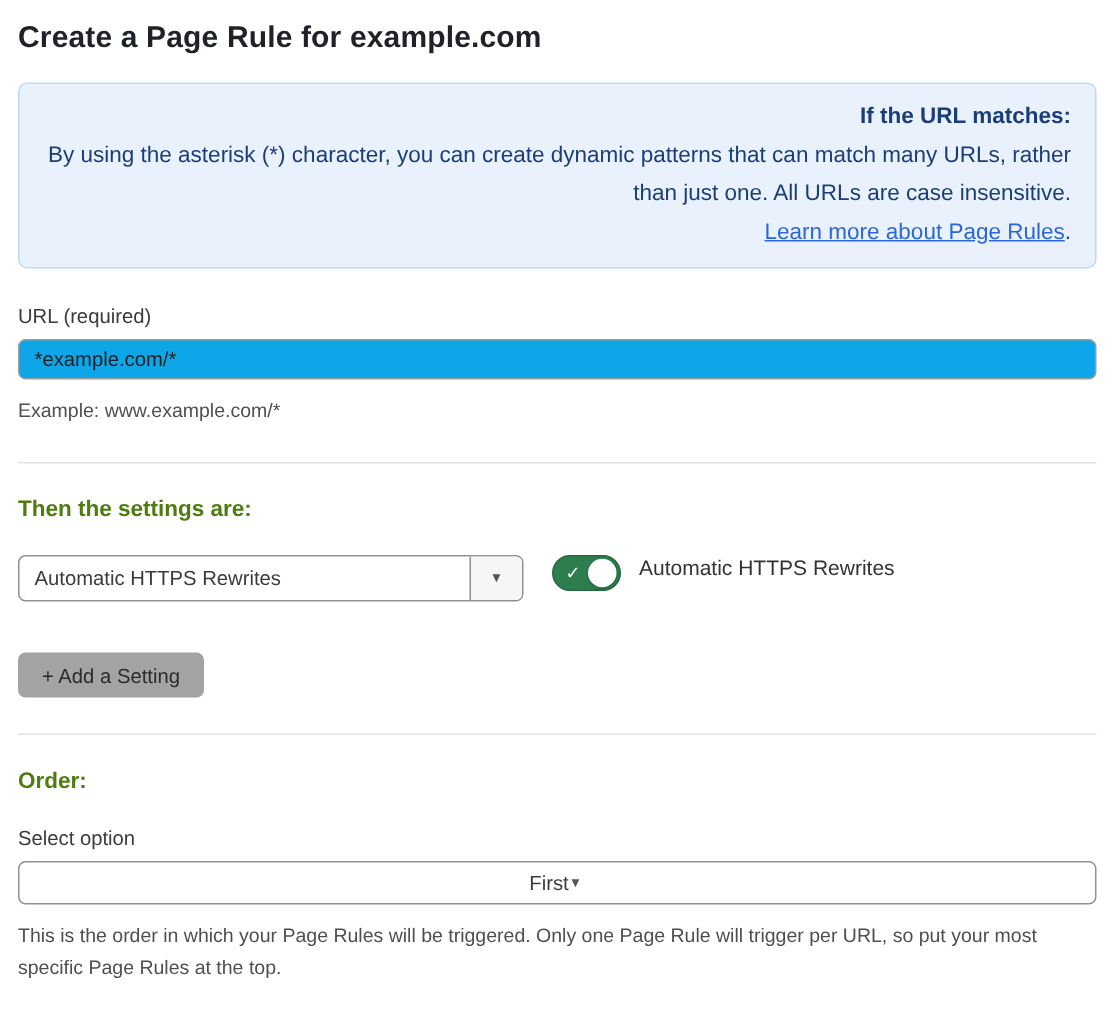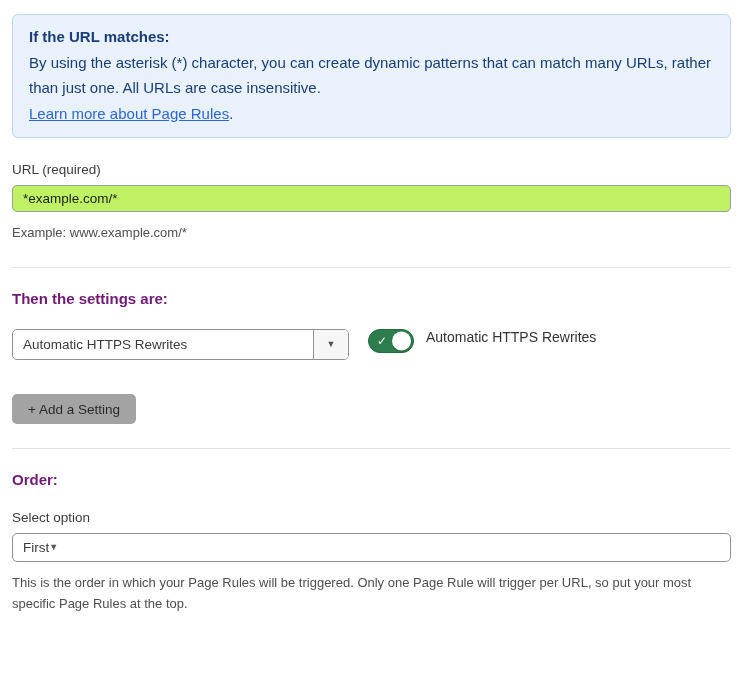--- a/index.html
+++ b/index.html
@@ -23,20 +23,21 @@
 
   .info-box {
     background: #e9f2fc;
     border: 1px solid #bed9f1;
     border-radius: 6px;
     padding: 9px 16px 11px 16px;
     font-size: 15px;
     line-height: 25.5px;
     color: #1b3d78;
     margin-bottom: 24px;
+    text-align: right;
   }
   .info-heading { font-weight: 700; }
   .info-link { color: #2c66d9; text-decoration: underline; cursor: pointer; }
   .info-link-suffix { color: #1b3d78; }
 
   .field-label {
     display: block;
     font-size: 13.5px;
     color: #3b3b3b;
     margin-bottom: 8px;
@@ -44,41 +45,41 @@
 
   .text-input {
     width: 100%;
     height: 27px;
     border: 1px solid #9c9c9c;
     border-radius: 5px;
     padding: 0 10px;
     font-family: "Liberation Sans", "DejaVu Sans", sans-serif;
     font-size: 13.5px;
     color: #222;
-    background: #bef264;
+    background: #0ea5e9;
     outline: none;
   }
 
   .field-hint {
     font-size: 13px;
     color: #4f4f4f;
     line-height: 21px;
     margin-top: 10px;
   }
 
   hr.divider {
     border: none;
     border-top: 1px solid #e3e3e3;
     margin: 24px 0 22px 0;
   }
 
   h2.section-heading {
     font-size: 15px;
     font-weight: 700;
-    color: #701a75;
+    color: #4d7c0f;
     margin-bottom: 22px;
   }
 
   .setting-row {
     display: flex;
     align-items: flex-start;
     margin-bottom: 34px;
   }
 
   .select-split {
@@ -166,32 +167,33 @@
   .btn.gray { background: #a3a3a3; color: #2b2b2b; }
 
   .select-full {
     width: 100%;
     height: 29px;
     border: 1px solid #919191;
     border-radius: 5px;
     background: #fff;
     display: flex;
     align-items: center;
-    justify-content: flex-start;
+    justify-content: center;
     padding: 0 12px 0 10px;
     font-size: 13.5px;
     color: #3b3b3b;
     cursor: pointer;
   }
 </style>
 </head>
 <body>
 
 <div class="page">
 
+  <h1 class="page-title">Create a Page Rule for example.com</h1>
 
   <div class="info-box">
     <div class="info-heading">If the URL matches:</div>
     <div class="info-body">By using the asterisk (*) character, you can create dynamic patterns that can match many URLs, rather than just one. All URLs are case insensitive.</div>
     <div class="info-link-line"><a class="info-link">Learn more about Page Rules</a><span class="info-link-suffix">.</span></div>
   </div>
 
   <label class="field-label">URL (required)</label>
   <input type="text" class="text-input" value="*example.com/*" style="">
   <div class="field-hint">Example: www.example.com/*</div>

